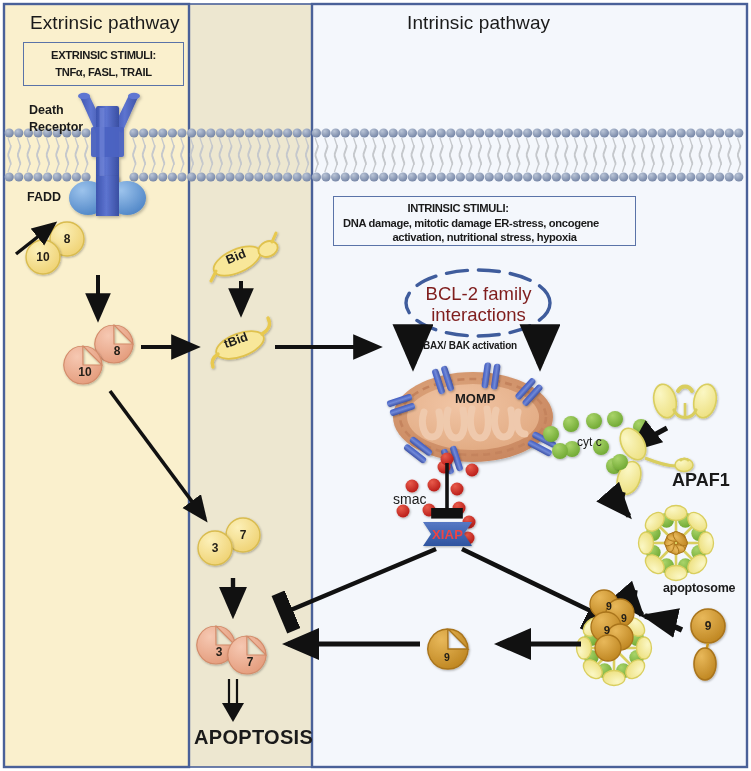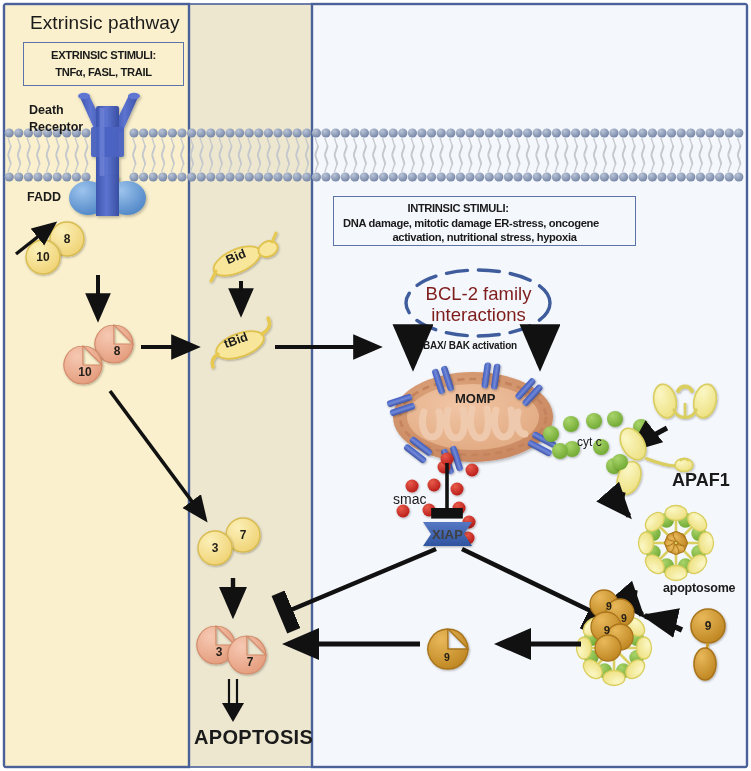--- a/index.html
+++ b/index.html
@@ -10,21 +10,20 @@
   }
   body {
     font-family: "Liberation Sans", sans-serif;
   }
   #figure {
     position: relative;
     width: 751px;
     height: 771px;
     overflow: hidden;
     background: #ffffff;
-    border-radius: 13px;
   }
   #figure svg.layer {
     position: absolute;
     left: 0;
     top: 0;
     width: 751px;
     height: 771px;
   }
   .txt {
     position: absolute;
@@ -73,21 +72,21 @@
   }
   .apoptosis-word {
     font-size: 20px;
     font-weight: bold;
     letter-spacing: 0.3px;
   }
   .xiap-text {
     position: absolute;
     font-size: 13px;
     font-weight: bold;
-    color: #404040;
+    color: #ef4444;
     text-align: center;
     letter-spacing: 0.2px;
   }
 </style>
 </head>
 <body>
 
 <div id="figure">
 
   <svg class="layer" viewBox="0 0 751 771">
@@ -736,20 +735,21 @@
 
     <g filter="url(#tinyshadow)">
       <path d="M448,649 m0,-20 a20,20 0 1,1 -0.2,0 L448,649 L468,649 Z" fill="url(#gradGold)" stroke="#A9741B" stroke-width="1.4"></path>
     </g>
 
     <line x1="420" y1="644" x2="288" y2="644" stroke="#111111" stroke-width="5" marker-end="url(#arrowB)"></line>
 
   </svg>
 
   <div class="txt panel-title" style="left:30px; top:12px;">Extrinsic pathway</div>
+  <div class="txt panel-title" style="left:407px; top:12px;">Intrinsic pathway</div>
 
   <div class="stimuli-box" style="left:23px; top:42px; width:161px; height:44px;"></div>
   <div class="stimuli-text" style="left:23px; top:48px; width:161px;">EXTRINSIC STIMULI:</div>
   <div class="stimuli-text" style="left:23px; top:65px; width:161px;">TNFα, FASL, TRAIL</div>
 
   <div class="txt lbl-bold" style="left:29px; top:103px;">Death</div>
   <div class="txt lbl-bold" style="left:29px; top:120px;">Receptor</div>
   <div class="txt lbl-bold" style="left:27px; top:190px;">FADD</div>
 
   <div class="casp-num" style="left:57px; top:232px; width:20px;">8</div>

